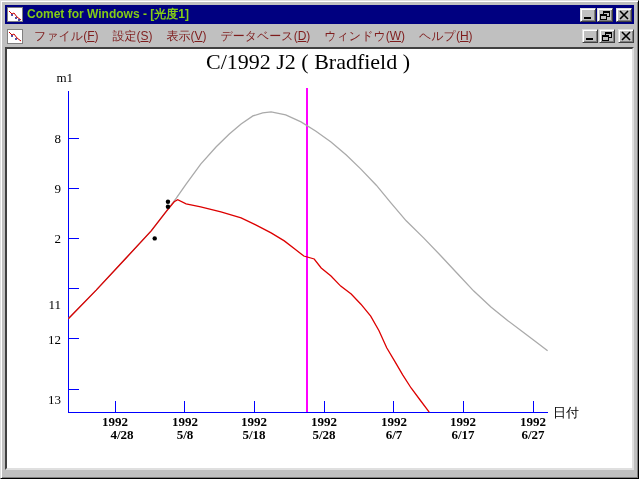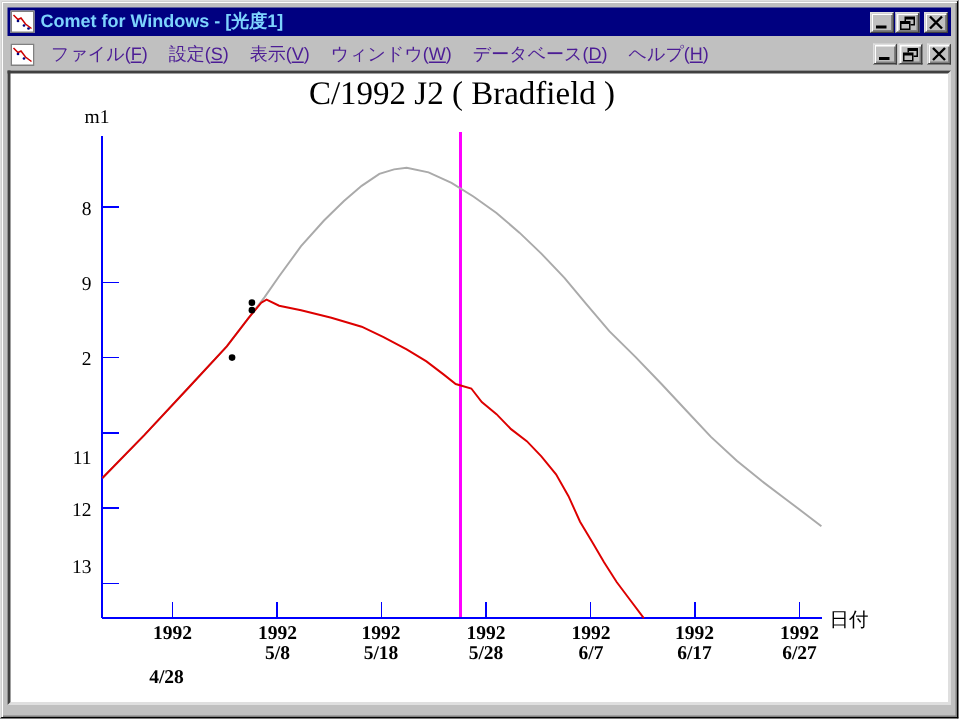--- a/index.html
+++ b/index.html
@@ -9,38 +9,38 @@
     border:1px solid;border-color:#dfdfdf #000 #000 #dfdfdf;
     box-shadow:inset 1px 1px 0 #fff, inset -1px -1px 0 #808080;
     font-family:"Liberation Sans","DejaVu Sans",sans-serif;
     overflow:hidden;
   }
   .titlebar{
     position:absolute;left:4px;right:4px;top:4px;height:19px;
     background:#000080;display:flex;align-items:center;padding:0 2px;
   }
   .titlebar .title{
-    flex:1;color:#7dd3fc;font-size:12px;font-weight:bold;
+    flex:1;color:#84cc16;font-size:12px;font-weight:bold;
     margin-left:4px;white-space:nowrap;overflow:hidden;
   }
   .appicon{width:16px;height:15px;background:#fff;border:1px solid #808080;flex:0 0 auto;}
   .winbtn{
     width:16px;height:14px;background:#c0c0c0;margin-left:1px;flex:0 0 auto;
     border:1px solid;border-color:#dfdfdf #404040 #404040 #dfdfdf;
     box-shadow:inset 1px 1px 0 #fff, inset -1px -1px 0 #808080;
     position:relative;padding:0;
   }
   .winbtn.gap{margin-left:3px;}
   .glyph-min{position:absolute;left:3px;bottom:2px;width:7px;height:2px;background:#000;}
   .glyph-restore-back{position:absolute;left:5px;top:2px;width:7px;height:6px;border:1px solid #000;border-top-width:2px;background:#c0c0c0;}
   .glyph-restore-front{position:absolute;left:2px;top:5px;width:7px;height:6px;border:1px solid #000;border-top-width:2px;background:#c0c0c0;}
   .glyph-close{position:absolute;left:2px;top:1px;width:10px;height:10px;}
   .menubar{
     position:absolute;left:4px;right:4px;top:25px;height:20px;
-    display:flex;align-items:center;background:#c0c0c0;font-size:12px;color:#4c1d95;
+    display:flex;align-items:center;background:#c0c0c0;font-size:12px;color:#7f1d1d;
   }
   .child-sysicon{width:16px;height:15px;background:#fff;border:1px solid #808080;margin:0 4px 0 2px;flex:0 0 auto;}
   .menu-item{padding:2px 7px;white-space:nowrap;cursor:default;}
   .menu-item .mn{text-decoration:underline;}
   .menubar .spacer{flex:1;}
   .client{
     position:absolute;left:4px;right:4px;top:46px;bottom:8px;background:#fff;
     border:2px solid;border-color:#404040 #dfdfdf #dfdfdf #404040;
   }
   .overlay{position:absolute;left:0;top:0;width:639px;height:479px;pointer-events:none;}
@@ -87,22 +87,22 @@
     <span class="child-sysicon">
       <svg width="14" height="13" viewBox="0 0 14 13">
         <polyline points="1,2 4,5 6,4 9,8 13,11" fill="none" stroke="#cc0000" stroke-width="1"></polyline>
         <circle cx="4" cy="6" r="0.9" fill="#000080"></circle>
         <circle cx="8" cy="9" r="0.9" fill="#000080"></circle>
       </svg>
     </span>
     <span class="menu-item"><span>ファイル(</span><span class="mn">F</span><span>)</span></span>
     <span class="menu-item"><span>設定(</span><span class="mn">S</span><span>)</span></span>
     <span class="menu-item"><span>表示(</span><span class="mn">V</span><span>)</span></span>
+    <span class="menu-item"><span>データベース(</span><span class="mn">D</span><span>)</span></span>
     <span class="menu-item"><span>ウィンドウ(</span><span class="mn">W</span><span>)</span></span>
-    <span class="menu-item"><span>データベース(</span><span class="mn">D</span><span>)</span></span>
     <span class="menu-item"><span>ヘルプ(</span><span class="mn">H</span><span>)</span></span>
     <span class="spacer"></span>
     <button class="winbtn">
         <span class="glyph-min"></span>
       </button>
     <button class="winbtn">
         <span class="glyph-restore-back"></span>
         <span class="glyph-restore-front"></span>
       </button>
     <button class="winbtn gap">
@@ -140,23 +140,23 @@
 
   <div class="overlay" id="chart-labels">
     <div class="chart-label chart-title" style="left:67px;top:48px;width:480px;">C/1992 J2 ( Bradfield )</div>
     <div class="chart-label serif-num" style="left:40px;top:70px;width:32px;text-align:right;">m1</div>
     <div class="chart-label jp" style="left:552px;top:403px;">日付</div>
   <div class="chart-label serif-num ytick-label" style="left:34px;width:26px;top:131px;">8</div>
       <div class="chart-label serif-num ytick-label" style="left:34px;width:26px;top:181px;">9</div>
       <div class="chart-label serif-num ytick-label" style="left:34px;width:26px;top:231px;">2</div>
       <div class="chart-label serif-num ytick-label" style="left:34px;width:26px;top:282px;margin-top:15px;">11</div>
       <div class="chart-label serif-num ytick-label" style="left:34px;width:26px;top:332px;">12</div>
-      <div class="chart-label serif-num ytick-label" style="left:34px;width:26px;top:370px;">13</div>
+      <div class="chart-label serif-num ytick-label" style="left:34px;width:26px;top:392px;">13</div>
       <div class="chart-label serif-num xtick-label" style="left:84px;width:60px;top:414px;">1992</div>
-      <div class="chart-label serif-num xtick-label" style="left:80px;width:60px;top:427px;margin-top:16px;">4/28</div>
+      <div class="chart-label serif-num xtick-label" style="left:91px;width:60px;top:427px;">4/28</div>
       <div class="chart-label serif-num xtick-label" style="left:154px;width:60px;top:414px;">1992</div>
       <div class="chart-label serif-num xtick-label" style="left:154px;width:60px;top:427px;">5/8</div>
       <div class="chart-label serif-num xtick-label" style="left:223px;width:60px;top:414px;">1992</div>
       <div class="chart-label serif-num xtick-label" style="left:223px;width:60px;top:427px;">5/18</div>
       <div class="chart-label serif-num xtick-label" style="left:293px;width:60px;top:414px;">1992</div>
       <div class="chart-label serif-num xtick-label" style="left:293px;width:60px;top:427px;">5/28</div>
       <div class="chart-label serif-num xtick-label" style="left:363px;width:60px;top:414px;">1992</div>
       <div class="chart-label serif-num xtick-label" style="left:363px;width:60px;top:427px;">6/7</div>
       <div class="chart-label serif-num xtick-label" style="left:432px;width:60px;top:414px;">1992</div>
       <div class="chart-label serif-num xtick-label" style="left:432px;width:60px;top:427px;">6/17</div>

